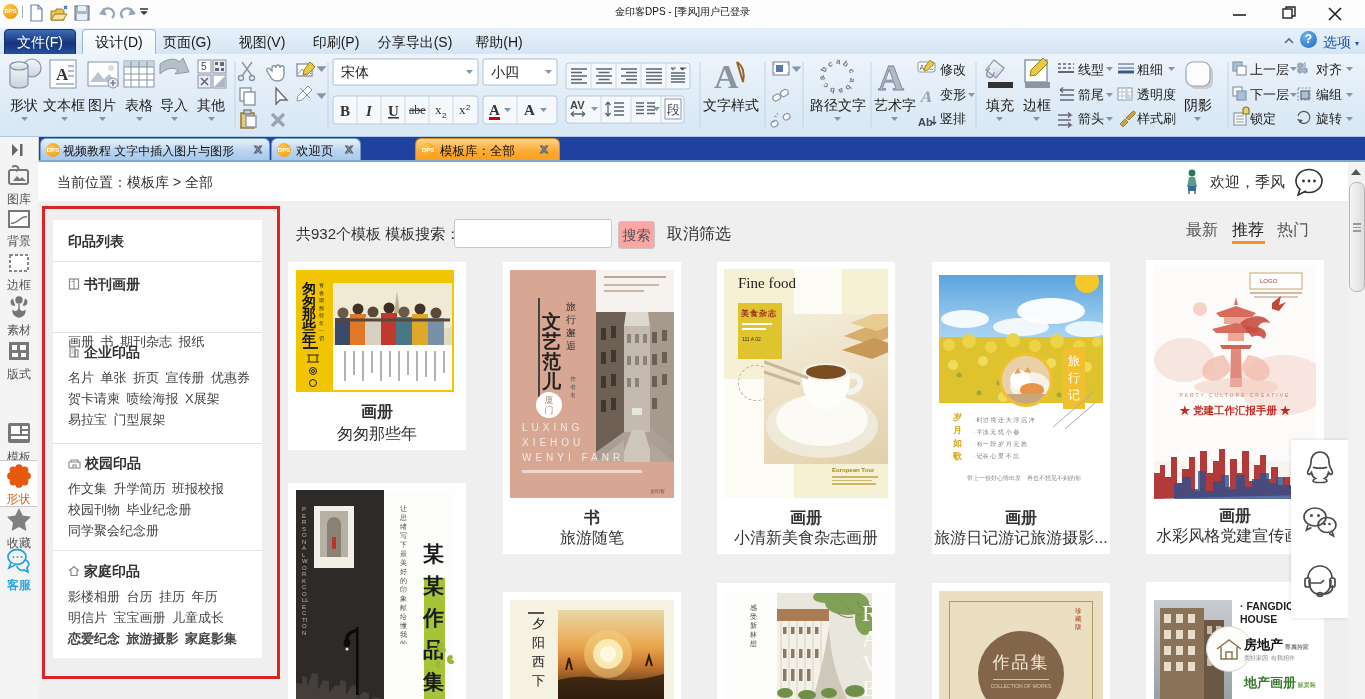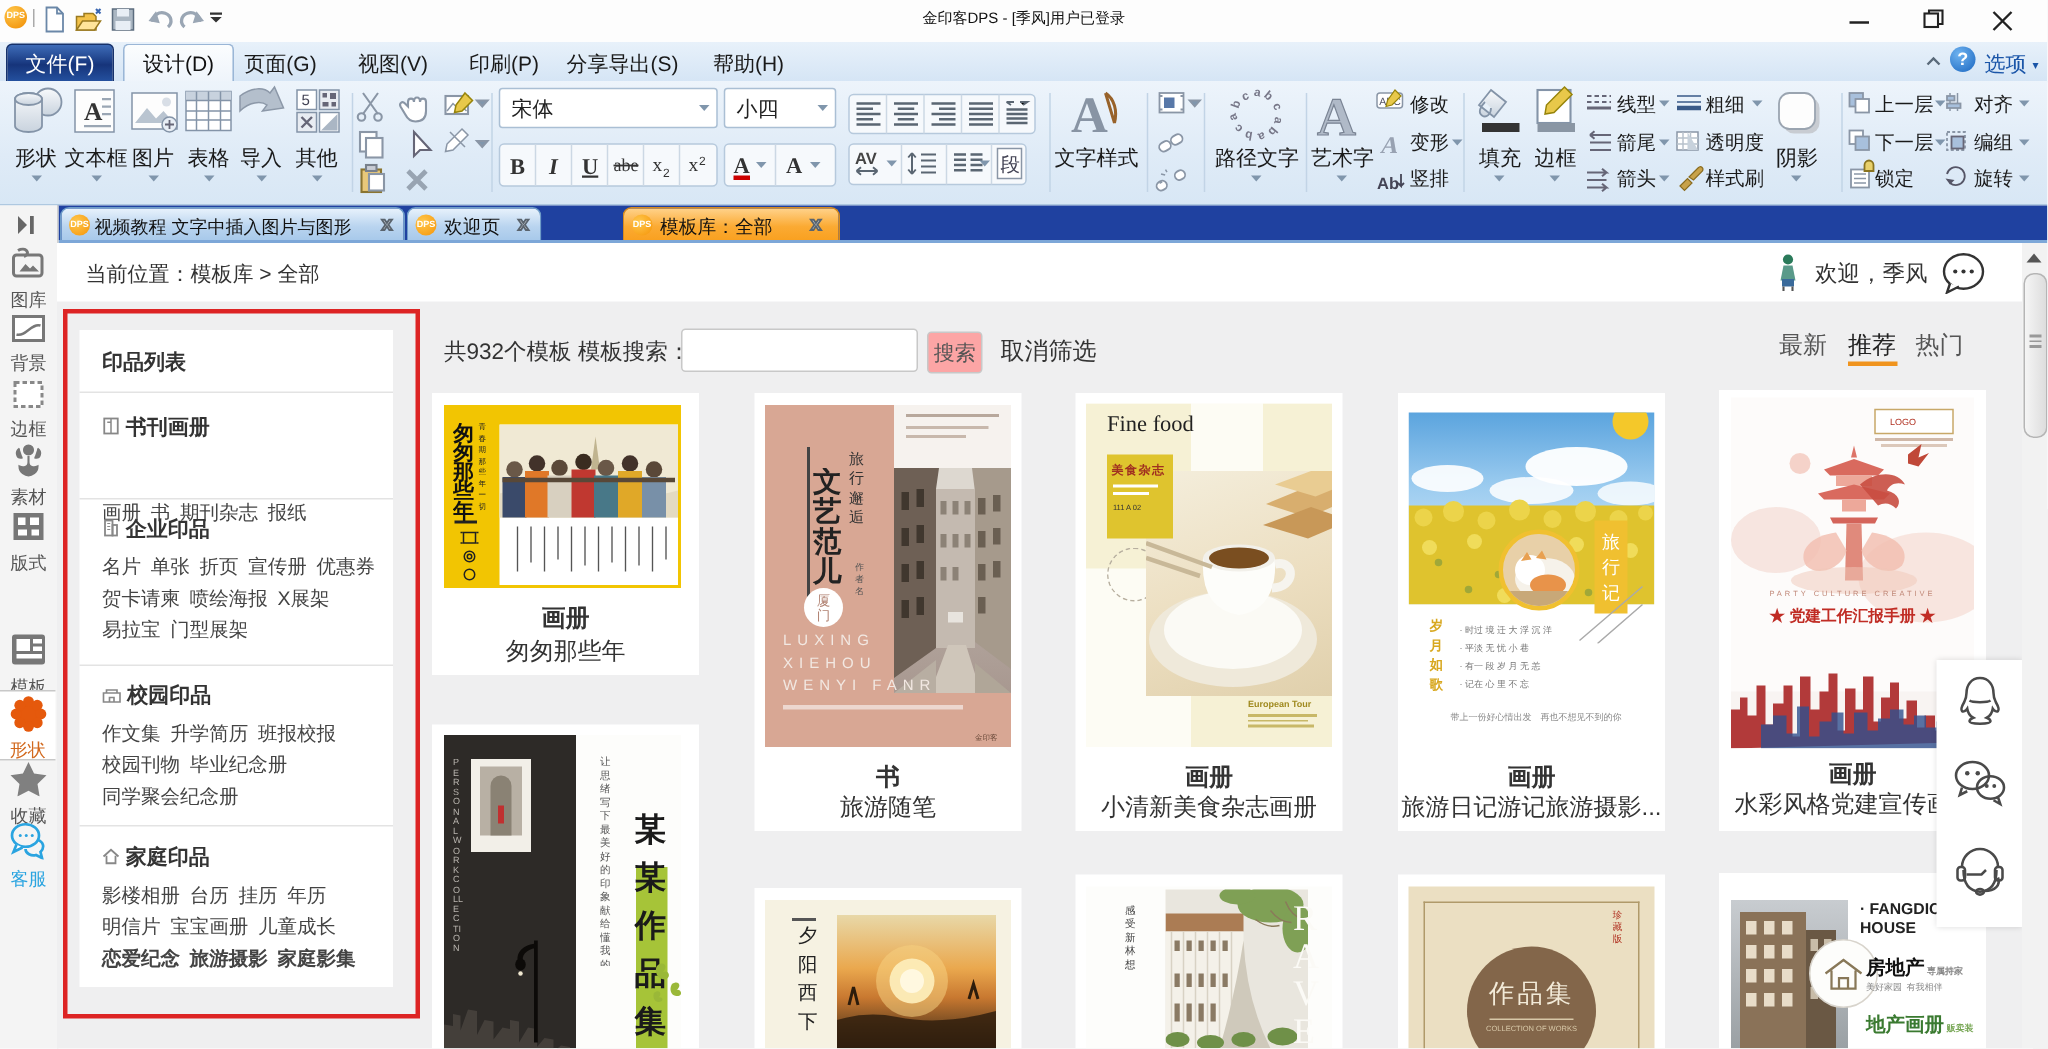--- a/index.html
+++ b/index.html
@@ -494,21 +494,21 @@
     </div>
     <div class="side-item" style="top:410px;">
       <svg width="28" height="26" viewBox="0 0 28 26">
           <ellipse cx="12" cy="10" rx="9" ry="7.5" fill="none" stroke="#2aa4e0" stroke-width="1.8"></ellipse>
           <path d="M6,16 l-2,5 l6,-3" fill="#fff" stroke="#2aa4e0" stroke-width="1.8"></path>
           <circle cx="8.5" cy="10" r="1" fill="#2aa4e0"></circle>
           <circle cx="12.5" cy="10" r="1" fill="#2aa4e0"></circle>
           <circle cx="16.5" cy="10" r="1" fill="#2aa4e0"></circle>
           <path d="M20,13 c4,1 5,5 2,8 l1,4 l-4,-2 c-3,1 -7,-1 -7,-4" fill="none" stroke="#2aa4e0" stroke-width="1.8"></path>
         </svg>
-      <div class="cap" style="color:#2aa4e0;">客服</div>
+      <div class="cap" style="color:#2aa4e0;font-weight:bold;">客服</div>
     </div>
   </div>
   <div class="abs" id="content">
     <div class="abs" id="redpanel">
       <div class="abs" id="listpanel">
         <div class="lp-h" style="top:13px;">印品列表</div>
         <div class="lp-sep" style="top:41px;"></div>
         <div class="lp-h" style="top:56px;"><svg width="12" height="12" viewBox="0 0 12 12" style="vertical-align:-1px">
               <rect x="1.5" y="1" width="9" height="10" fill="none" stroke="#888" stroke-width="1.2"></rect>
               <path d="M6,1 v10 M3.5,3.5 h2" stroke="#888" stroke-width="1"></path>

